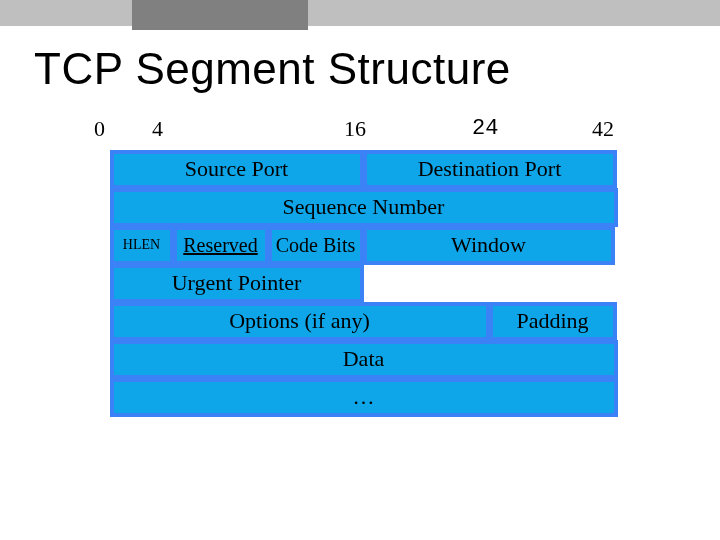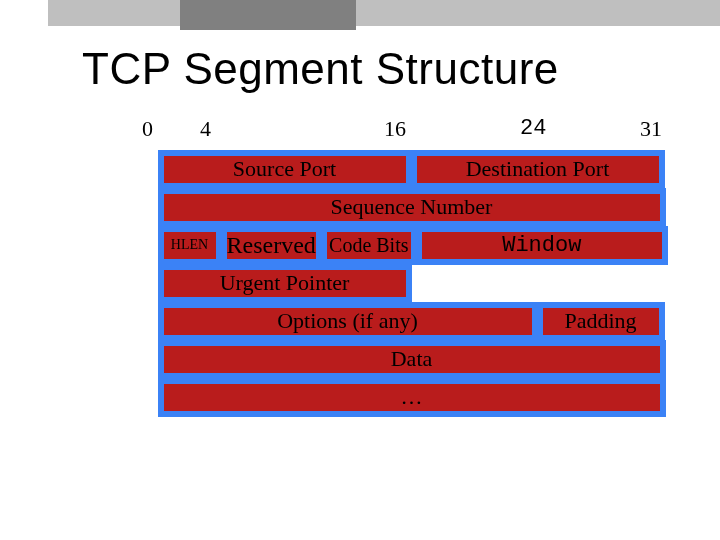--- a/index.html
+++ b/index.html
@@ -1,53 +1,53 @@
 <!DOCTYPE html>
 <html><head>
 <meta charset="utf-8">
 <style>
   * { box-sizing: border-box; margin: 0; padding: 0; }
   html, body { width: 720px; height: 540px; background: #fff; font-family: "Times New Roman", Times, serif; }
-  .slide { width: 588px; height: 540px; position: relative; margin-left: 48px; }
+  .slide { width: 588px; height: 540px; position: relative; }
   .topbar { position: absolute; top: 0; left: 0; width: 720px; height: 26px; background: #bfbfbf; }
   .accent { position: absolute; top: 0; left: 132px; width: 176px; height: 30px; background: #808080; }
   .title { position: absolute; top: 44px; left: 34px; font-size: 44px; color: #000; font-family: "Comic Sans MS", "Segoe UI", sans-serif; letter-spacing: 0.5px; }
   .bits { position: absolute; top: 116px; width: 510px; left: 102px; height: 32px; }
   .bits div { position: absolute; font-size: 22px; color: #000; }
   .b0  { left: -8px; }
   .b4  { left: 50px; }
-  .b16 { left: 234px; }
+  .b16 { left: 242px; }
   .b24 { left: 370px; font-family: Liberation Mono, monospace; }
   .b31 { left: 490px; }
   .table { position: absolute; top: 150px; left: 110px; width: 508px; }
   .row { display: flex; height: 38px; }
-  .cell { border: 6px solid #3b82f6; background: #b91c1c; display: flex; align-items: center; justify-content: center; font-size: 22px; color: #000; margin: -0.5px; }
+  .cell { border: 4px solid #3b82f6; background: #0ea5e9; display: flex; align-items: center; justify-content: center; font-size: 22px; color: #000; margin: -0.5px; }
   .half { flex: 0 0 254px; }
   .full { flex: 0 0 508px; }
   .hlen { flex: 0 0 64px; font-size: 14px; }
-  .resv { flex: 0 0 96px; font-size: 24px; }
+  .resv { flex: 0 0 96px; font-size: 20px; text-decoration: underline; }
   .code { flex: 0 0 96px; font-size: 20px; text-align: center; }
-  .win  { flex: 0 0 252px; font-family: Liberation Mono, monospace; }
+  .win  { flex: 0 0 252px; }
   .opts { flex: 0 0 380px; }
   .pad  { flex: 0 0 128px; }
 </style>
 </head>
 <body>
 
 <div class="slide">
   <div class="topbar"></div>
   <div class="accent"></div>
   <div class="title">TCP  Segment Structure</div>
 
   <div class="bits">
     <div class="b0">0</div>
     <div class="b4">4</div>
     <div class="b16">16</div>
     <div class="b24">24</div>
-    <div class="b31">31</div>
+    <div class="b31">42</div>
   </div>
 
   <div class="table">
     <div class="row">
       <div class="cell half">Source Port</div>
       <div class="cell half">Destination Port</div>
     </div>
     <div class="row">
       <div class="cell full">Sequence Number</div>
     </div>

